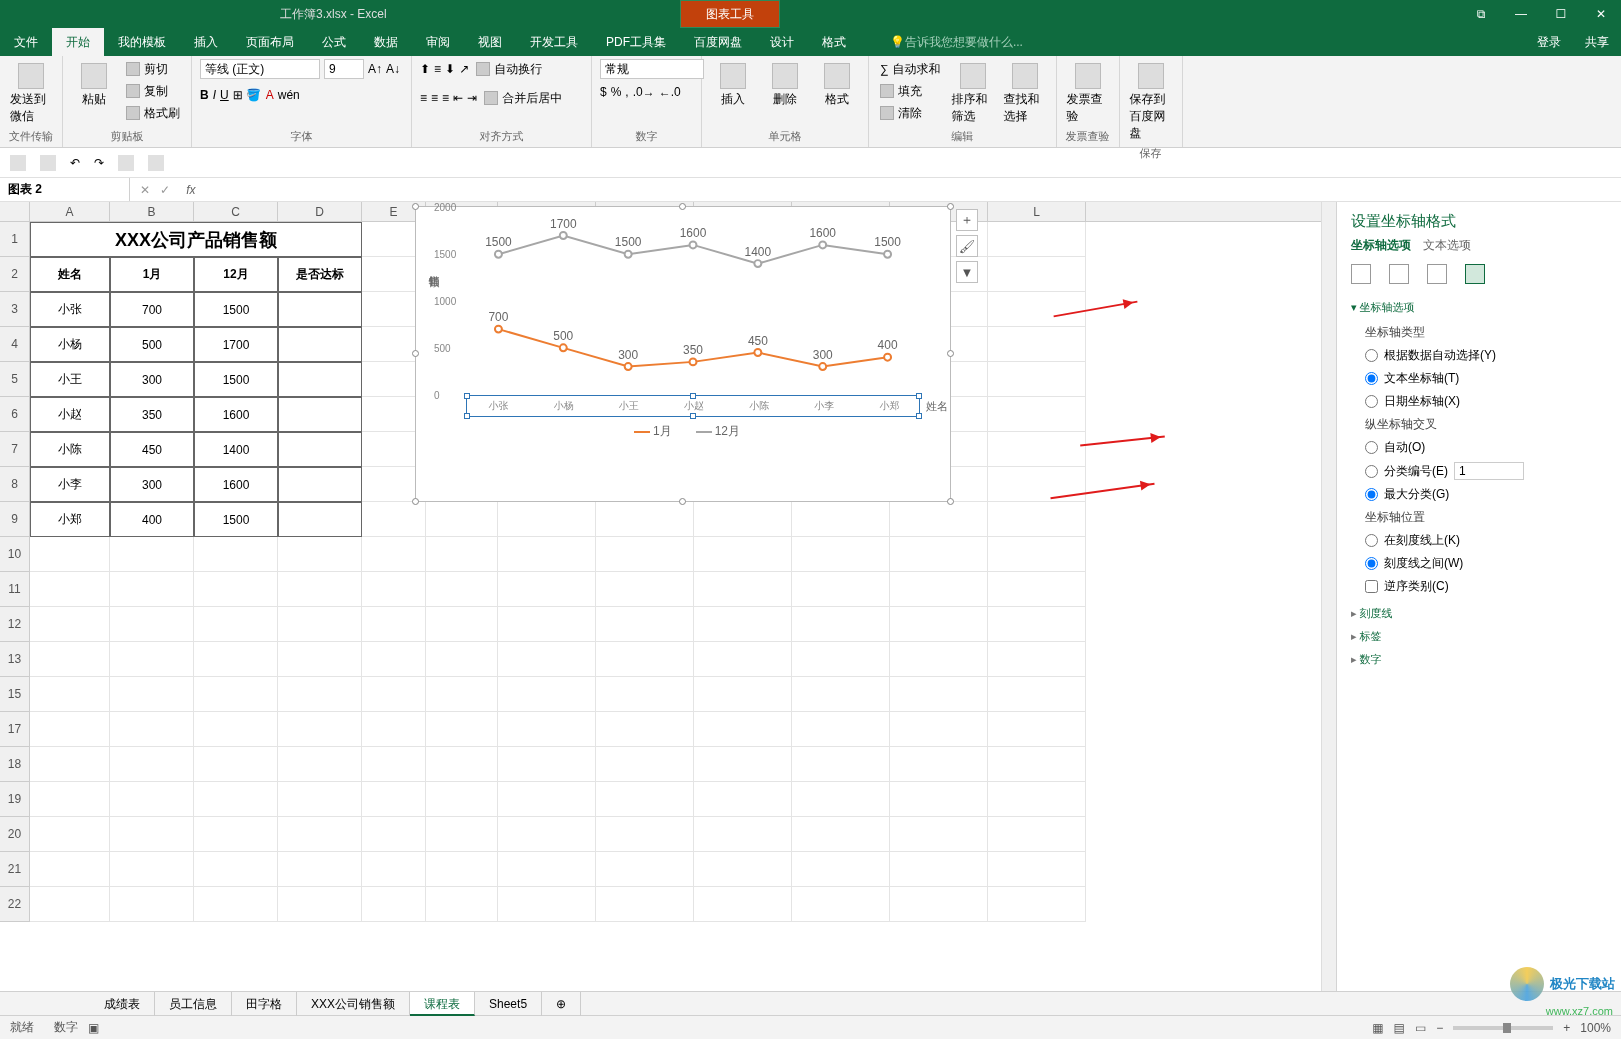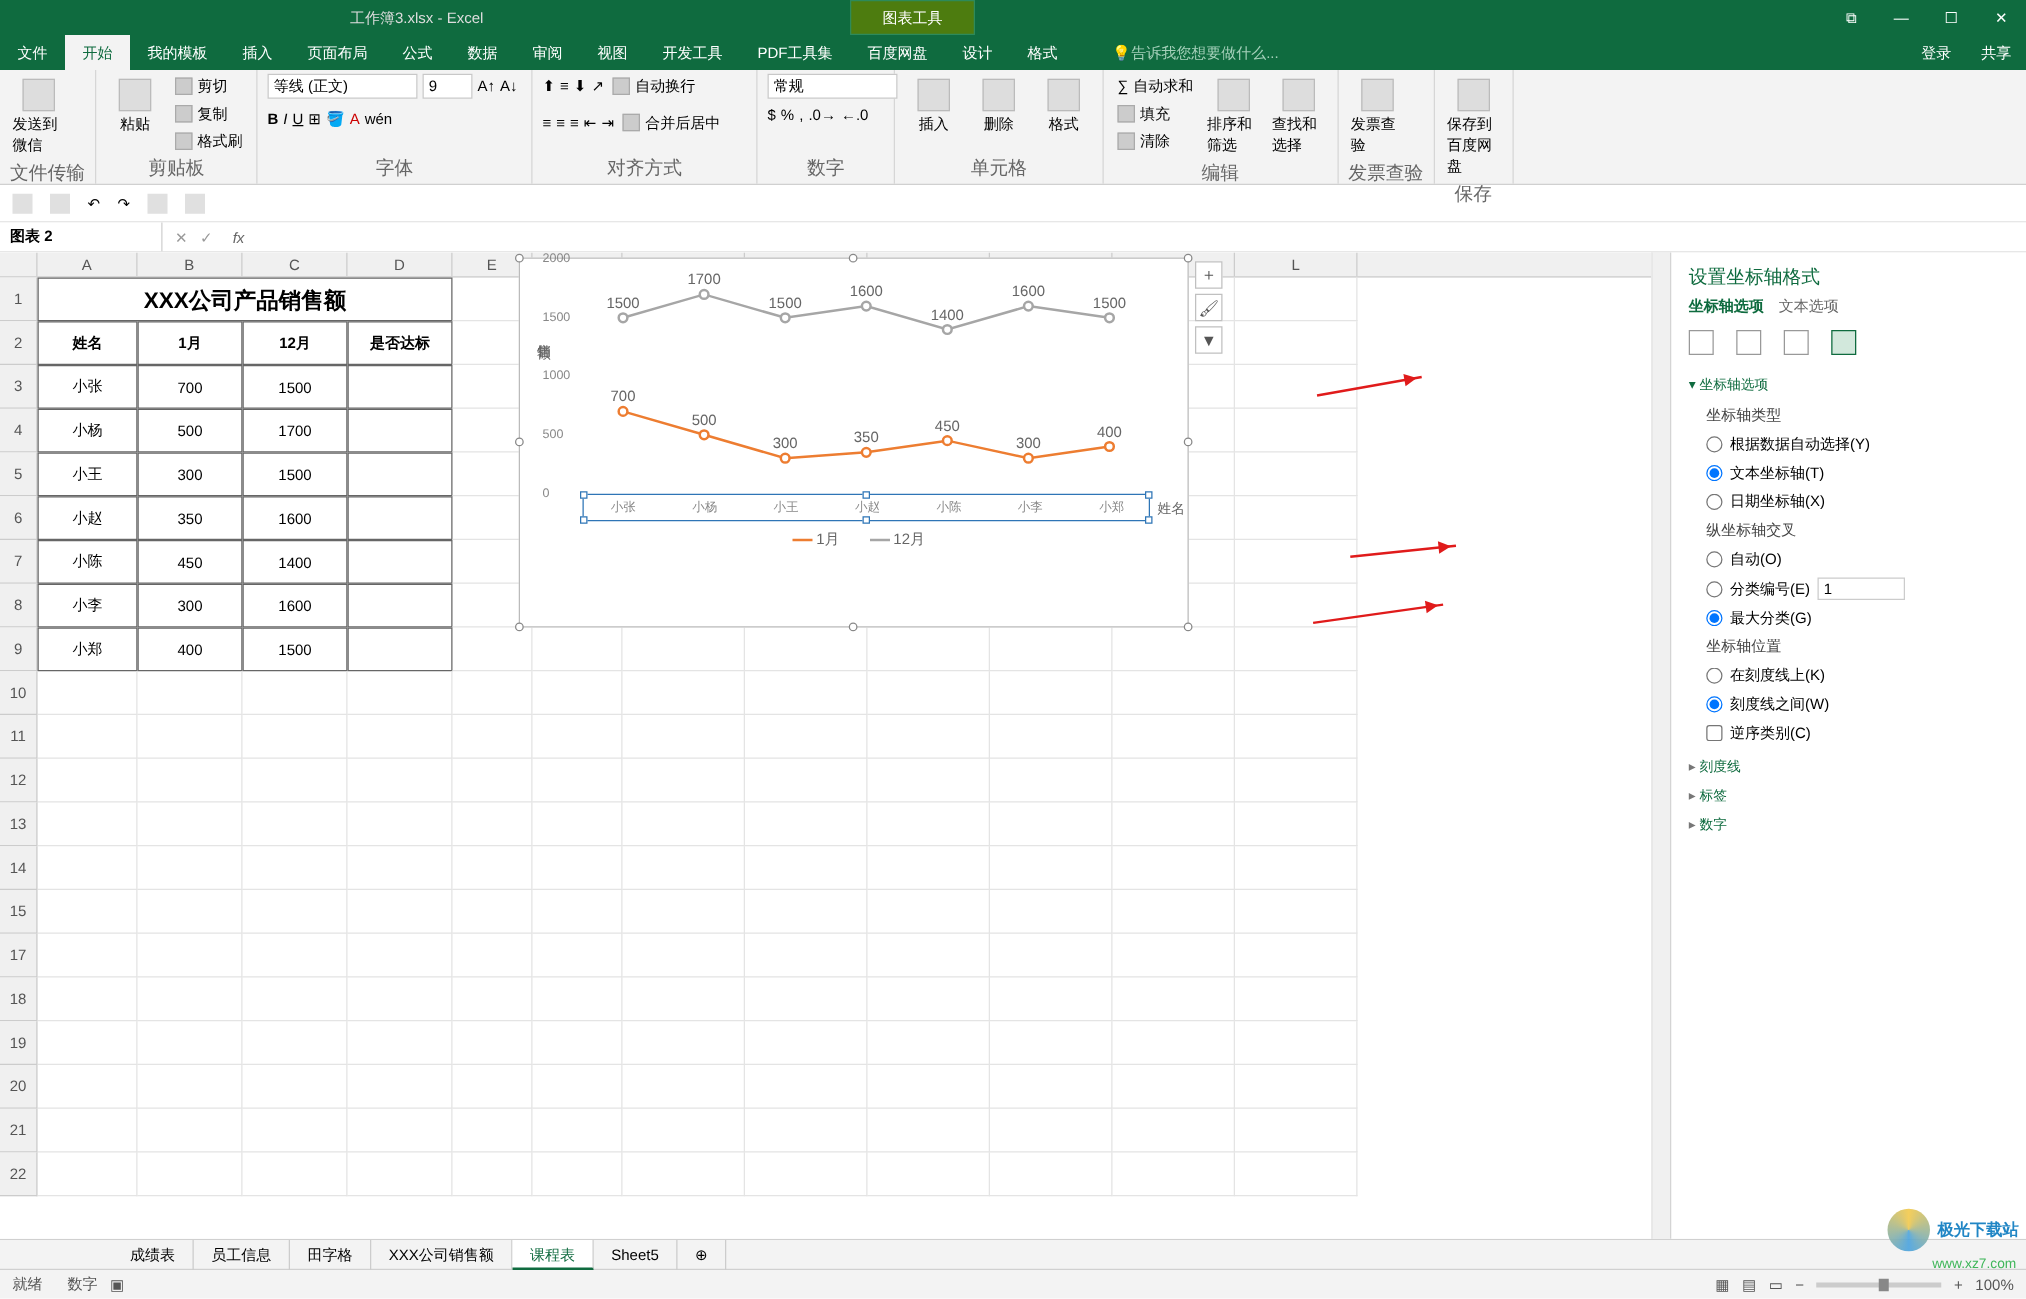--- a/index.html
+++ b/index.html
@@ -1,31 +1,31 @@
 <!DOCTYPE html>
 <html><head>
 <meta charset="utf-8">
 <style>
 *{box-sizing:border-box;margin:0;padding:0;font-family:"Microsoft YaHei","Segoe UI",sans-serif;font-size:12px;}
 html,body{width:1621px;height:1039px;overflow:hidden;background:#fff;}
 .titlebar{height:28px;background:#0f6b3f;color:#fff;display:flex;align-items:center;position:relative;}
 .titlebar .doc{position:absolute;left:280px;color:#ddd;}
-.titlebar .chart-tools{position:absolute;left:680px;width:100px;text-align:center;background:#4d7c0f;border:1px solid #2d8a5a;height:100%;line-height:26px;}
+.titlebar .chart-tools{position:absolute;left:680px;width:100px;text-align:center;background:#c2410c;border:1px solid #2d8a5a;height:100%;line-height:26px;}
 .titlebar .wincontrols{margin-left:auto;display:flex;}
 .titlebar .wincontrols div{width:40px;height:28px;display:flex;align-items:center;justify-content:center;cursor:pointer;}
 .ribbon-tabs{height:28px;background:#0f6b3f;display:flex;align-items:center;color:#fff;}
 .ribbon-tabs .tab{padding:0 14px;height:28px;line-height:28px;cursor:pointer;}
 .ribbon-tabs .tab.active{background:#f3f3f3;color:#0f6b3f;}
 .ribbon-tabs .tellme{margin-left:30px;color:#a5d0ba;display:flex;align-items:center;}
 .ribbon-tabs .right{margin-left:auto;display:flex;}
 .ribbon-tabs .right div{padding:0 12px;}
 .ribbon{height:92px;background:#f3f3f3;border-bottom:1px solid #d0d0d0;display:flex;}
 .group{border-right:1px solid #d6d6d6;display:flex;flex-direction:column;padding:3px 8px 1px;}
 .group-body{flex:1;display:flex;align-items:flex-start;gap:6px;}
-.group-label{text-align:center;font-size:15px;color:#666;padding-bottom:2px;}
+.group-label{text-align:center;font-size:11px;color:#666;padding-bottom:2px;}
 .bigbtn{display:flex;flex-direction:column;align-items:center;justify-content:center;width:46px;padding:4px 2px;}
 .bigbtn .ico{width:26px;height:26px;background:#ddd;border:1px solid #bbb;margin-bottom:2px;}
 .smallbtn{display:flex;align-items:center;gap:4px;height:20px;padding:0 3px;}
 .smallbtn .ico{width:14px;height:14px;background:#ccc;border:1px solid #aaa;}
 .font-row{display:flex;align-items:center;gap:4px;margin-bottom:3px;}
 .sel{border:1px solid #c8c8c8;background:#fff;height:20px;padding:0 4px;display:flex;align-items:center;min-width:40px;}
 .qat{height:30px;background:#fff;border-bottom:1px solid #e0e0e0;display:flex;align-items:center;padding:0 10px;gap:14px;}
 .qat .qico{width:16px;height:16px;background:#e0e0e0;}
 .namebox-row{height:24px;background:#fff;border-bottom:1px solid #e0e0e0;display:flex;align-items:center;}
 .namebox{width:130px;border-right:1px solid #d0d0d0;padding:0 8px;height:100%;display:flex;align-items:center;font-weight:bold;}
@@ -503,35 +503,20 @@
           <div class="cell" style="width: 64px;"></div>
           <div class="cell" style="width: 72px;"></div>
           <div class="cell" style="width: 98px;"></div>
           <div class="cell" style="width: 98px;"></div>
           <div class="cell" style="width: 98px;"></div>
           <div class="cell" style="width: 98px;"></div>
           <div class="cell" style="width: 98px;"></div>
           <div class="cell" style="width: 98px;"></div>
         </div>
         <div class="row">
-          <div class="rh">14</div>
-          <div class="cell" style="width: 80px;"></div>
-          <div class="cell" style="width: 84px;"></div>
-          <div class="cell" style="width: 84px;"></div>
-          <div class="cell" style="width: 84px;"></div>
-          <div class="cell" style="width: 64px;"></div>
-          <div class="cell" style="width: 72px;"></div>
-          <div class="cell" style="width: 98px;"></div>
-          <div class="cell" style="width: 98px;"></div>
-          <div class="cell" style="width: 98px;"></div>
-          <div class="cell" style="width: 98px;"></div>
-          <div class="cell" style="width: 98px;"></div>
-          <div class="cell" style="width: 98px;"></div>
-        </div>
-        <div class="row">
           <div class="rh">15</div>
           <div class="cell" style="width: 80px;"></div>
           <div class="cell" style="width: 84px;"></div>
           <div class="cell" style="width: 84px;"></div>
           <div class="cell" style="width: 84px;"></div>
           <div class="cell" style="width: 64px;"></div>
           <div class="cell" style="width: 72px;"></div>
           <div class="cell" style="width: 98px;"></div>
           <div class="cell" style="width: 98px;"></div>
           <div class="cell" style="width: 98px;"></div>

